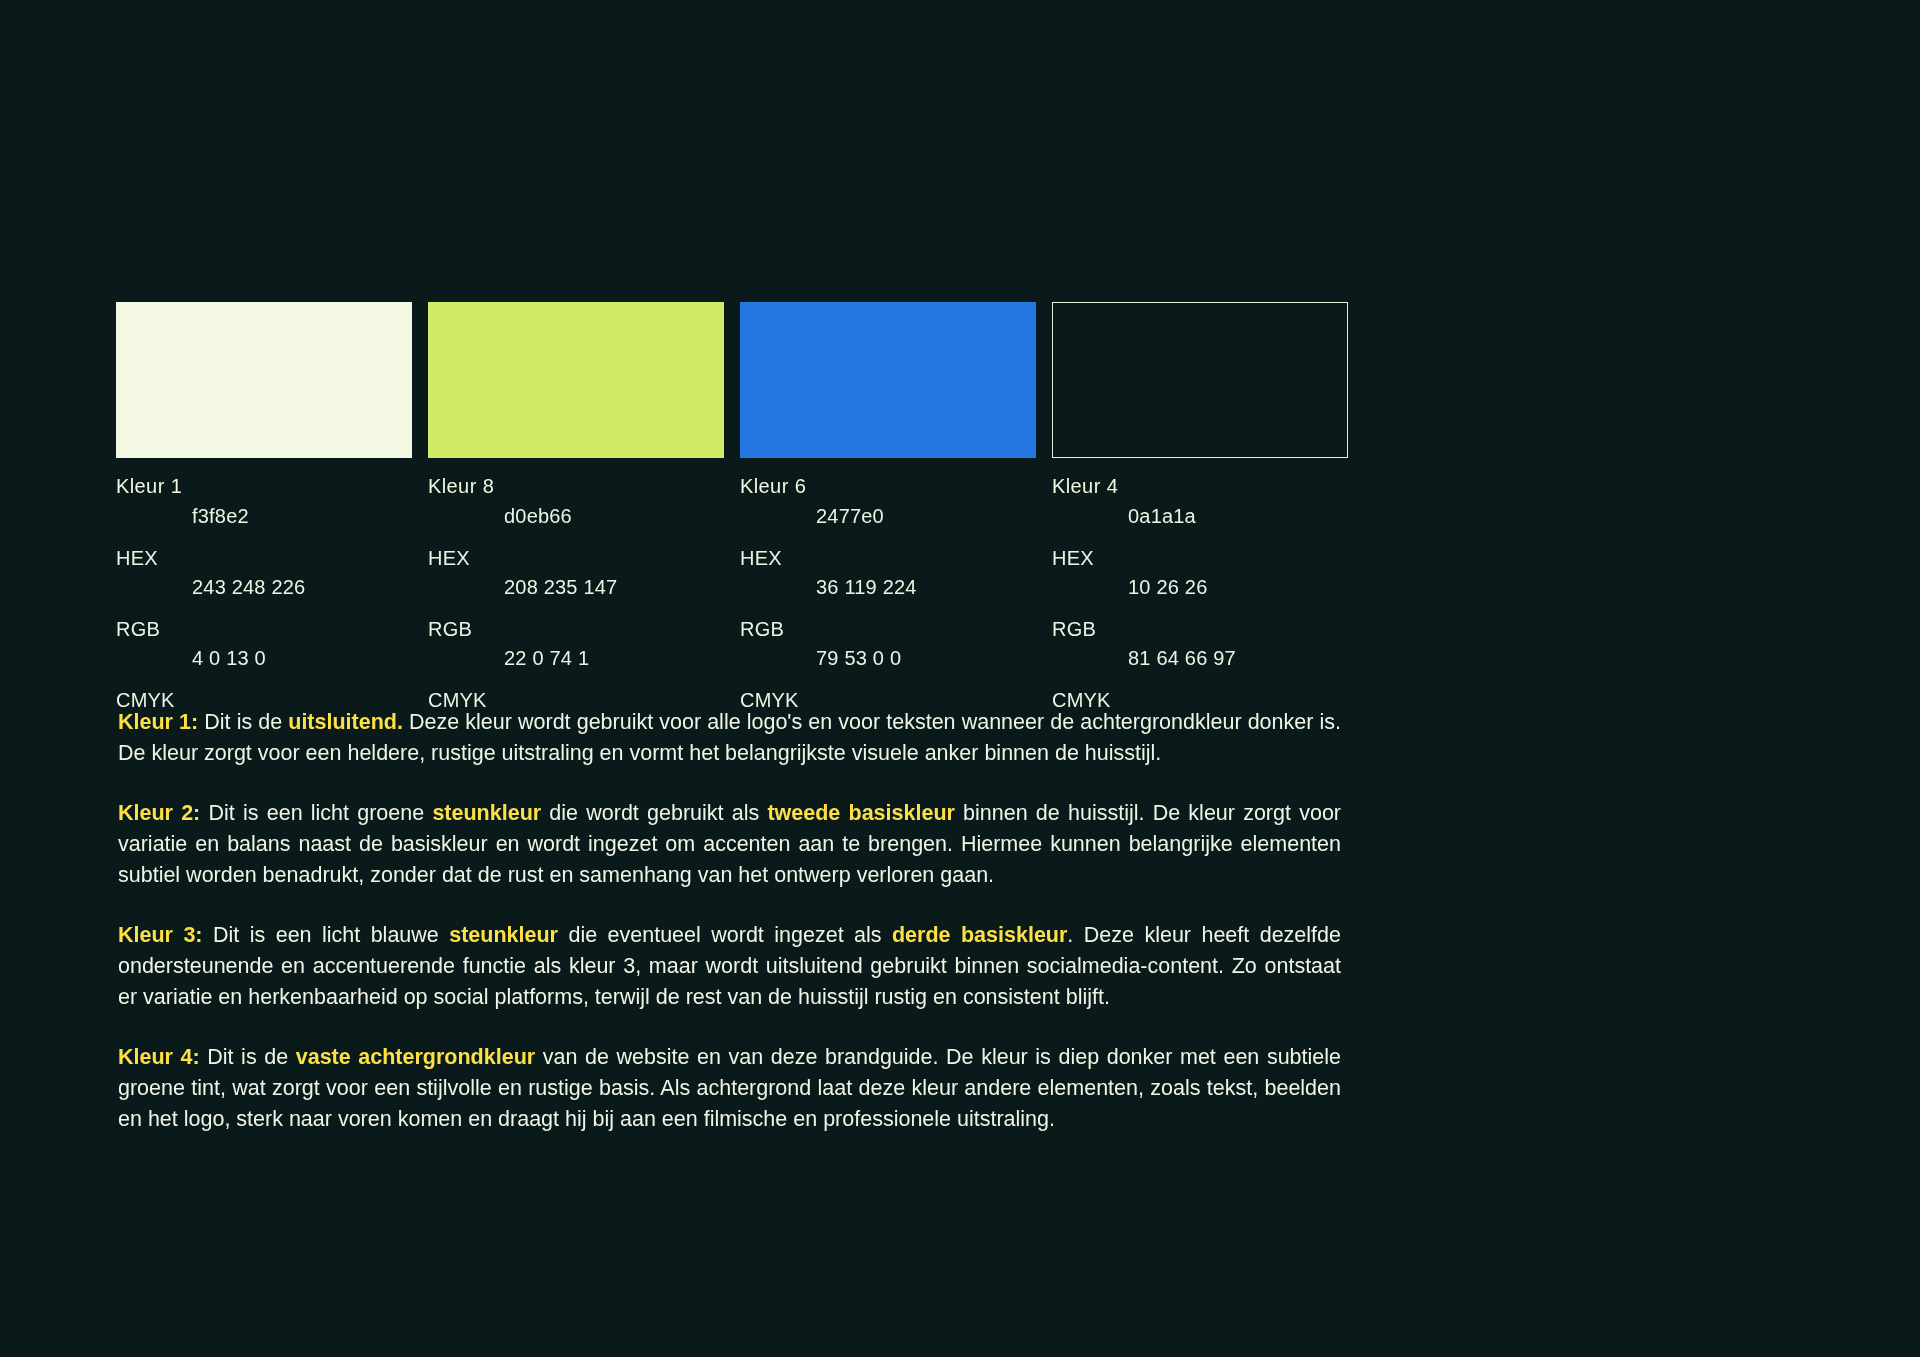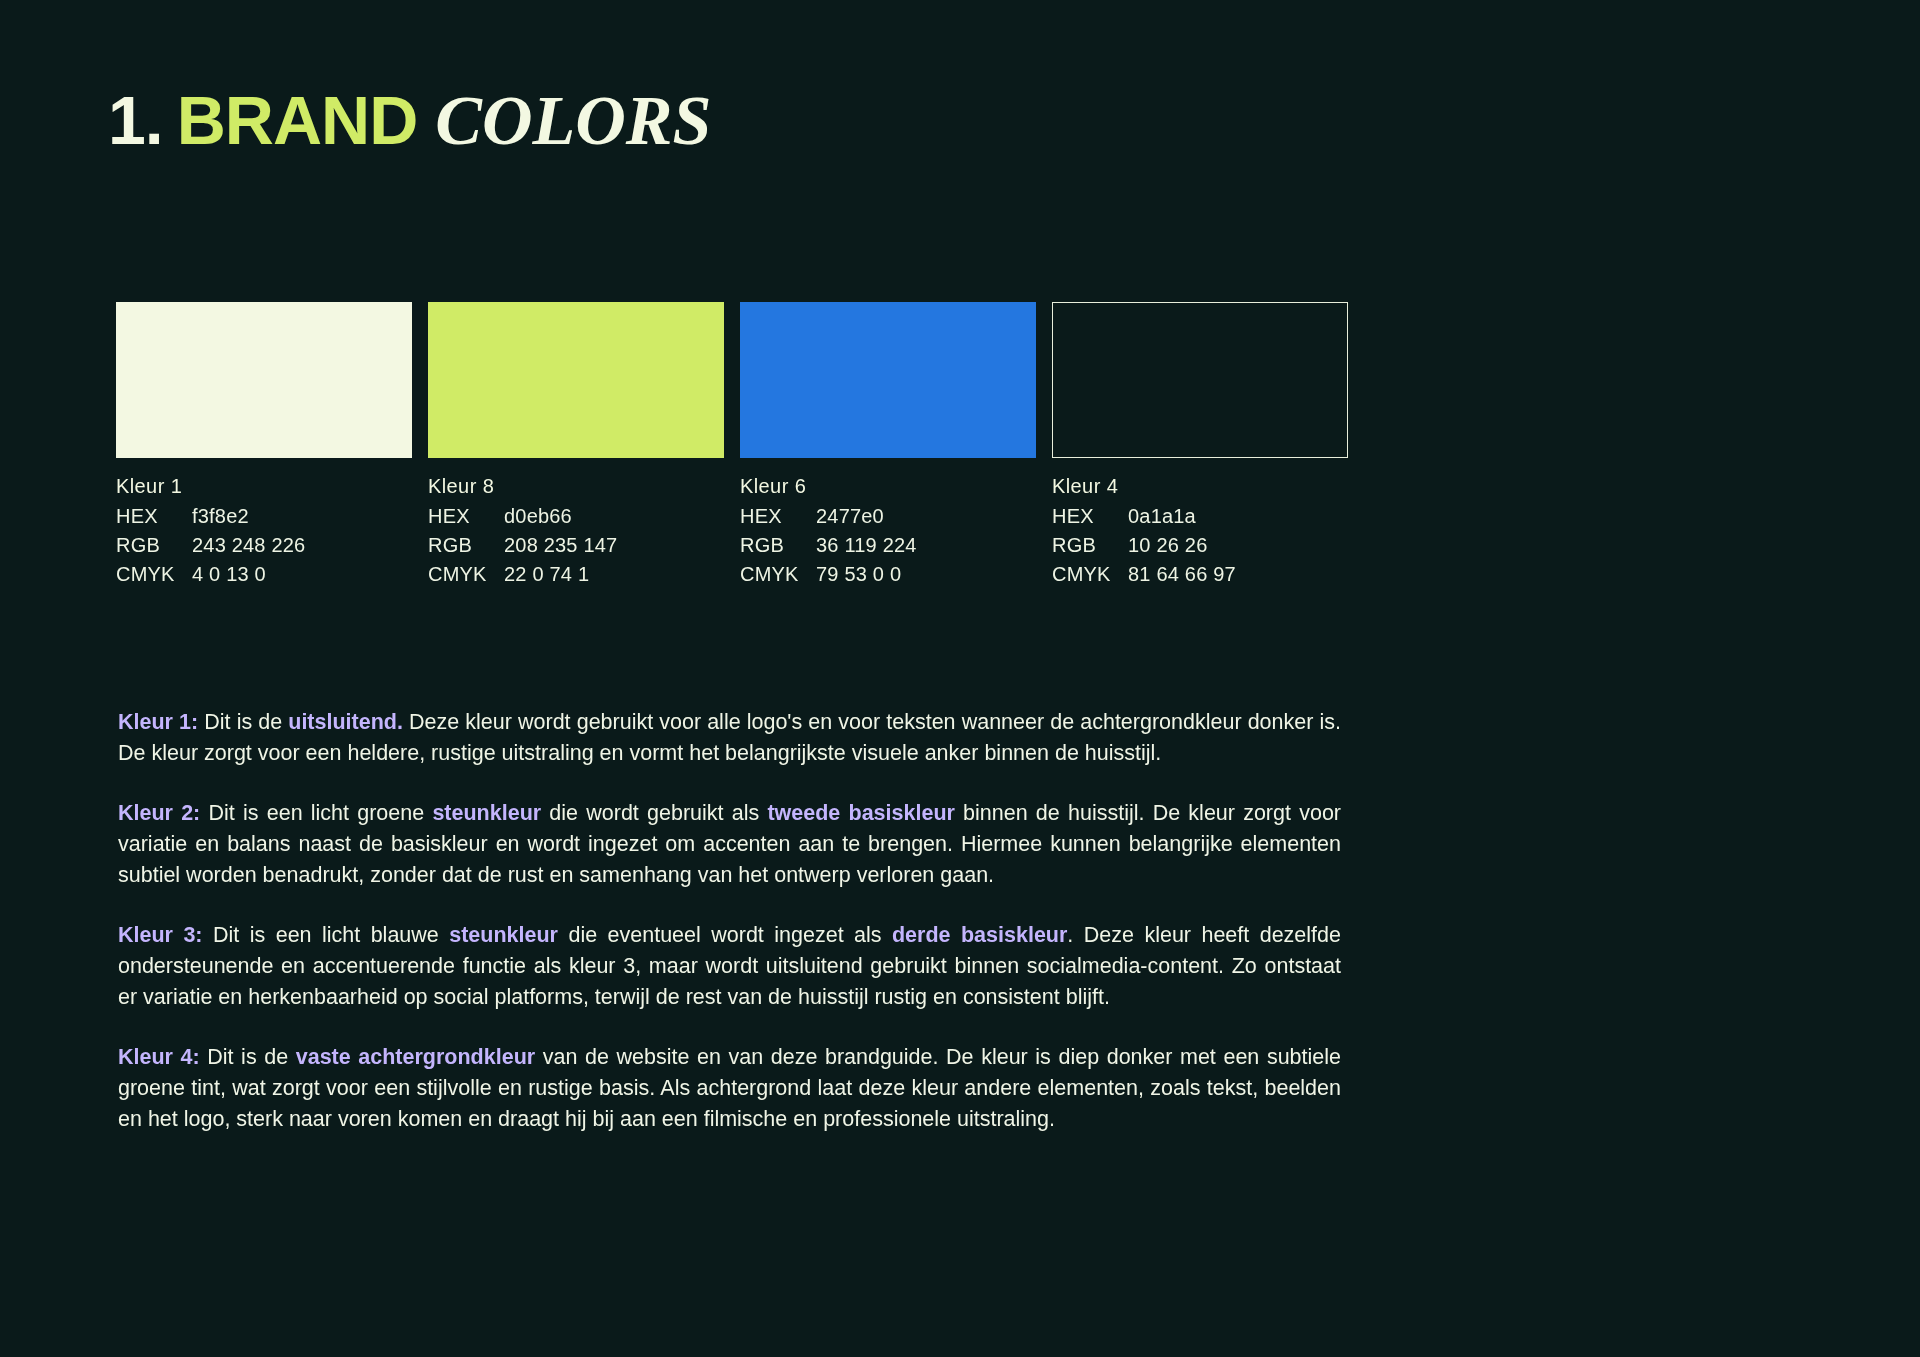--- a/index.html
+++ b/index.html
@@ -89,20 +89,21 @@
     font-family: "Liberation Sans", sans-serif;
     font-weight: 400;
     font-size: 20px;
     letter-spacing: 0.2px;
     margin-bottom: 6px;
     color: #eef4e4;
   }
   .swatch-key {
     width: 76px;
     flex: 0 0 76px;
+    margin-top: 42px;
   }
   .swatch-val {
     flex: 1 1 auto;
   }
 
   
   .body-copy {
     position: absolute;
     left: 118px;
     top: 707px;
@@ -111,30 +112,27 @@
   .para {
     font-family: "Liberation Sans", sans-serif;
     font-size: 21.5px;
     line-height: 31px;
     color: #f0f5e6;
     margin: 0 0 29px 0;
     text-align: justify;
     -webkit-font-smoothing: antialiased;
   }
   .para:last-child { margin-bottom: 0; }
-  .para b { font-weight: 700; color: #c4b5fd; margin-top: 40px; }
+  .para b { font-weight: 700; color: #fde047; margin-top: 40px; }
 </style>
 </head>
 <body>
 
 <div class="page">
 
-  <div class="title">
-    <span class="title-num">1.</span><span class="title-brand">BRAND</span><span class="title-colors">COLORS</span>
-  </div>
 
   <div class="swatch-row" id="swatch-row">
       <div class="swatch-col">
         <div class="swatch-chip" style="background: rgb(243, 248, 226);"></div>
         <div class="swatch-meta">
           <div class="swatch-name">Kleur 1</div>
           <div class="swatch-line">
             <span class="swatch-key">HEX</span>
             <span class="swatch-val">f3f8e2</span>
           </div>

